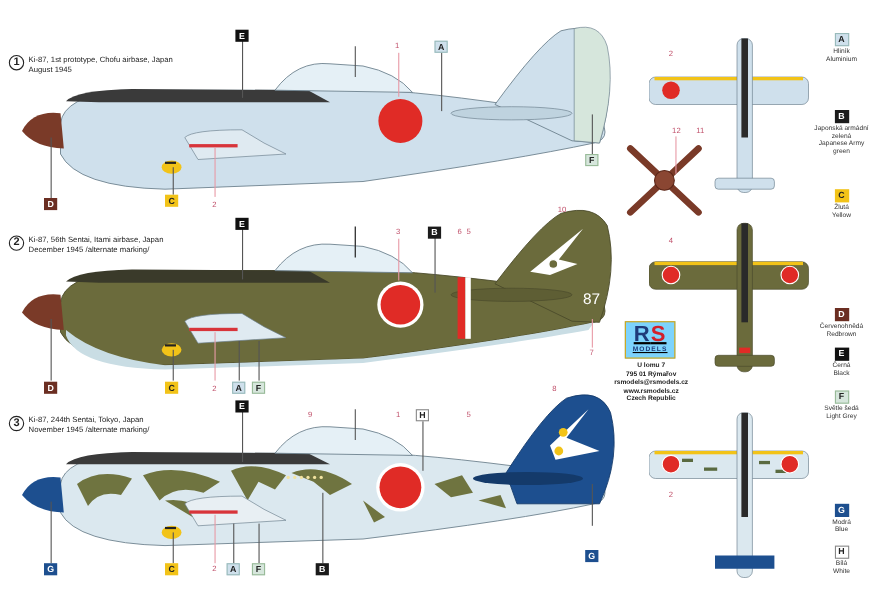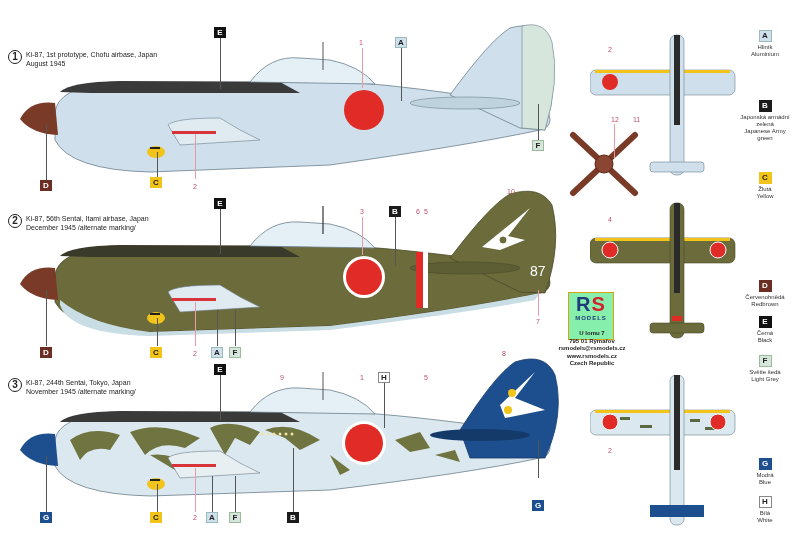--- a/index.html
+++ b/index.html
@@ -6,21 +6,21 @@
   body { width: 797px; height: 550px; background: #ffffff; font-family: "Liberation Sans", sans-serif; position: relative; overflow: hidden; }
   .abs { position: absolute; }
   .caption { position: absolute; display: flex; align-items: flex-start; gap: 4px; font-size: 7px; line-height: 9px; color: #222; }
   .num-circle { width: 14px; height: 14px; border: 1.3px solid #222; border-radius: 50%; font-size: 10px; font-weight: bold; display: flex; align-items: center; justify-content: center; line-height: 1; flex: none; }
   .tag { position: absolute; width: 12px; height: 11px; font-size: 8px; font-weight: bold; display: flex; align-items: center; justify-content: center; line-height: 1; }
   .leader { position: absolute; width: 1px; background: #555; }
   .leader.red { background: #e89aa6; }
   .callnum { position: absolute; font-size: 7px; color: #c0506a; line-height: 1; }
   .legend-item { position: absolute; left: 738px; width: 54px; text-align: center; font-size: 6px; line-height: 7px; color: #333; }
   .legend-item .tag { position: relative; margin: 0 auto 2px auto; width: 13px; height: 12px; }
-  .logo { position: absolute; left: 568px; top: 292px; width: 46px; height: 48px; background: #86efac; border: 1px solid #d6a40c; }
+  .logo { position: absolute; left: 568px; top: 292px; width: 46px; height: 34px; background: #7dd3fc; border: 1px solid #d6a40c; text-decoration: underline; }
   .addr { position: absolute; left: 548px; top: 330px; width: 88px; text-align: center; font-size: 6px; line-height: 7.5px; font-weight: bold; color: #222; }
 </style>
 </head>
 <body>
 
 <div class="caption" style="left:8px; top:50px;">
   <div class="num-circle">1</div>
   <div>
     <div>Ki-87, 1st prototype, Chofu airbase, Japan</div>
     <div>August 1945</div>

